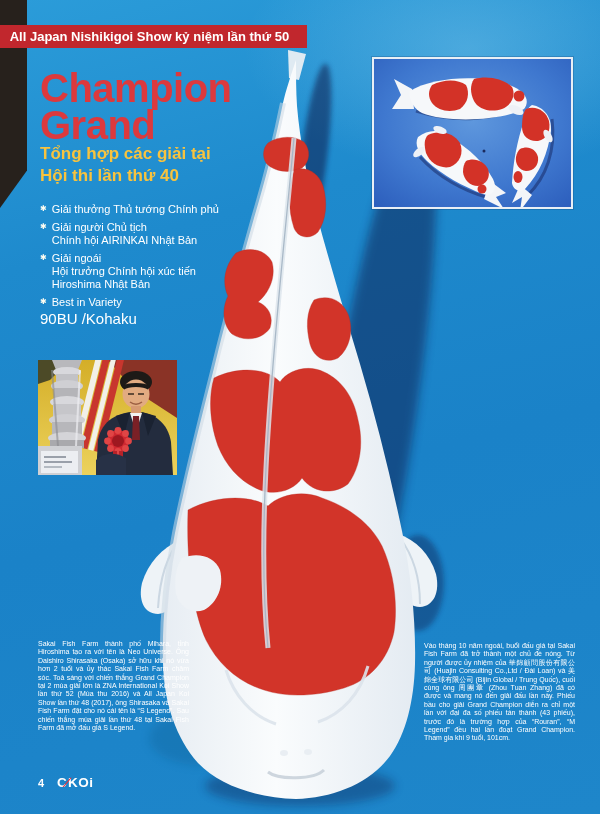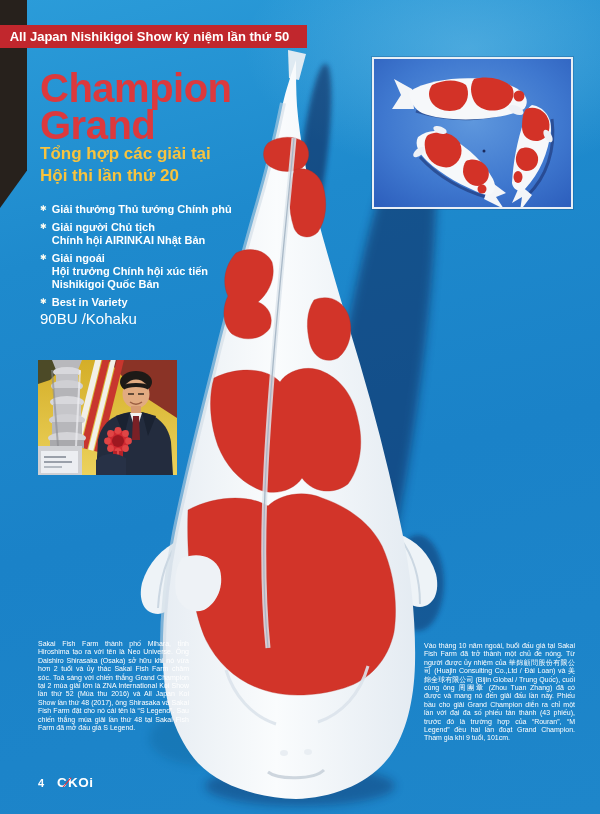--- a/index.html
+++ b/index.html
@@ -23,21 +23,21 @@
   
   .title{left:40px;top:70px;color:#dc393d;font-weight:bold;font-size:40px;
          line-height:37px;letter-spacing:-0.5px;z-index:5;}
   .subtitle{left:40px;top:143px;color:#f8c33e;font-weight:bold;font-size:17px;
             line-height:22px;z-index:5;}
 
   
   .awards{left:40px;top:203px;color:#fff;z-index:5;}
   .award{display:flex;margin-bottom:5px;}
   .award .star{font-size:8px;line-height:12px;margin-right:5px;color:#fdfdf2;}
-  .award .lines{font-size:11px;font-weight:bold;line-height:13px;}
+  .award .lines{font-size:11px;font-weight:normal;line-height:13px;}
 
   
   .entry{left:40px;top:309px;color:#fff;z-index:5;}
   .entry .code{font-size:15px;font-weight:normal;line-height:19px;}
   .entry .owner{font-size:13px;font-weight:bold;line-height:18px;}
 
   
   .winner-photo{left:38px;top:360px;width:139px;height:115px;z-index:5;}
   .inset-photo{left:372px;top:57px;width:201px;height:152px;z-index:6;
                border:2px solid #e9eff5;box-sizing:border-box;
@@ -135,21 +135,21 @@
 
   <div class="abs banner">All Japan Nishikigoi Show kỷ niệm lần thứ 50</div>
 
   <div class="abs title">
     <div>Champion</div>
     <div>Grand</div>
   </div>
 
   <div class="abs subtitle">
     <div>Tổng hợp các giải tại</div>
-    <div>Hội thi lần thứ 20</div>
+    <div>Hội thi lần thứ 40</div>
   </div>
 
   <div class="abs awards">
     <div class="award">
       <span class="star">✱</span>
       <div class="lines">
           <div>Giải thưởng Thủ tướng Chính phủ</div>
         </div>
     </div>
     <div class="award">
@@ -157,21 +157,21 @@
       <div class="lines">
         <div>Giải người Chủ tịch</div>
         <div>Chính hội AIRINKAI Nhật Bản</div>
       </div>
     </div>
     <div class="award">
       <span class="star">✱</span>
       <div class="lines">
         <div>Giải ngoái</div>
         <div>Hội trưởng Chính hội xúc tiến</div>
-        <div>Nishikigoi Quốc Bản</div>
+        <div>Hiroshima Nhật Bản</div>
       </div>
     </div>
     <div class="award">
       <span class="star">✱</span>
       <div class="lines">
           <div>Best in Variety</div>
         </div>
     </div>
   </div>
 

